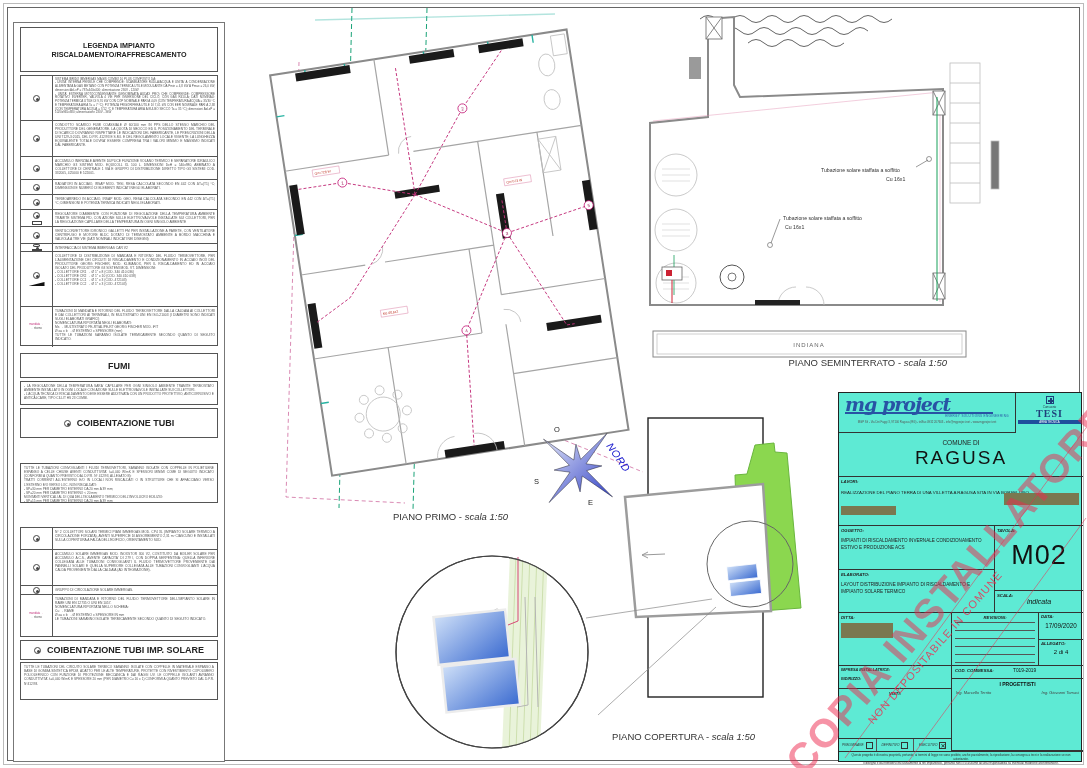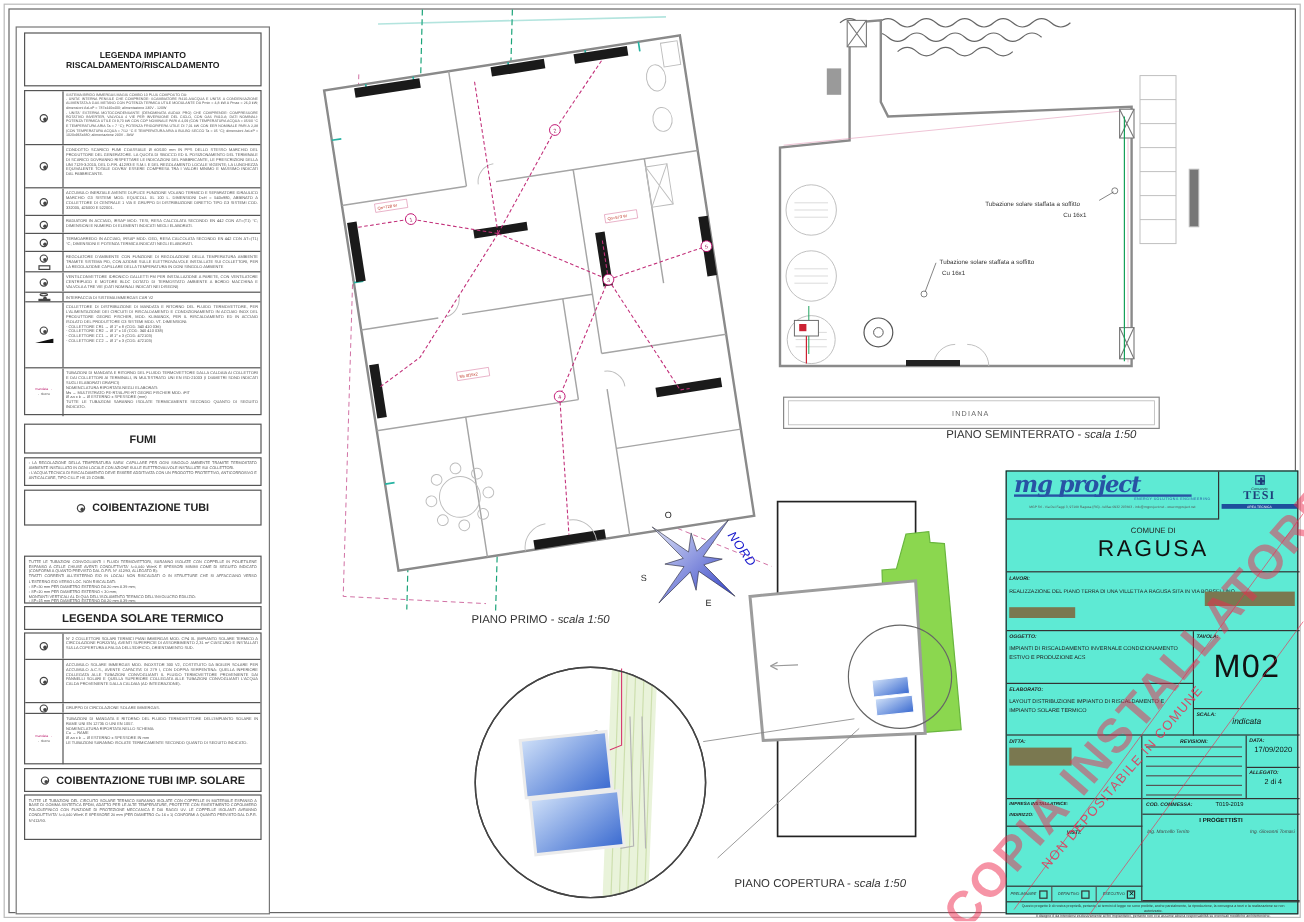--- a/index.html
+++ b/index.html
@@ -75,21 +75,21 @@
   .xr    { stroke:#777; stroke-width:.9; fill:#fff; }
   svg text { font-family:"Liberation Sans", sans-serif; }
 </style>
 </head>
 <body>
 
 <div class="frame1"></div>
 <div class="frame2"></div>
 
 <div class="legend-panel">
-  <div class="lg-box lg-head" style="top:4px;height:45px;font-size:7.2px;">LEGENDA IMPIANTO RISCALDAMENTO/RISCALDAMENTO</div>
+  <div class="lg-box lg-head" style="top:4px;height:45px;font-size:7.2px;">LEGENDA IMPIANTO RISCALDAMENTO/RAFFRESCAMENTO</div>
 
   <div class="lg-table" style="top:52px;height:271px;">
     <div class="lg-row" style="height:45px;">
         <div class="lg-sym">
           <span class="sym-c"></span>
         </div>
         <div class="lg-txt" style="font-size:3px;">SISTEMA IBRIDO IMMERGAS MAGIS COMBO 10 PLUS COMPOSTO DA:
 - UNITA' INTERNA PENSILE CHE COMPRENDE: SCAMBIATORE R410-A/ACQUA E UNITA' A CONDENSAZIONE ALIMENTATA A GAS METANO CON POTENZA TERMICA UTILE MODULANTE DA Pmin = 4,8 kW A Pmax = 26,0 kW; dimensioni AxLxP = 787x440x400; alimentazione 230V - 120W
 - UNITA' ESTERNA MOTOCONDENSANTE (DENOMINATA AUDAX PRO) CHE COMPRENDE: COMPRESSORE ROTATIVO INVERTER, VALVOLA 4 VIE PER INVERSIONE DEL CICLO, CON GAS R410-A; DATI NOMINALI: POTENZA TERMICA UTILE DI 9,70 kW CON COP NOMINALE PARI A 4,09 (CON TEMPERATURA ACQUA = 35/30 °C E TEMPERATURA ARIA Ta = 7 °C); POTENZA FRIGORIFERA UTILE DI 7,01 kW CON EER NOMINALE PARI A 2,38 (CON TEMPERATURA ACQUA = 7/12 °C E TEMPERATURA ARIA A BULBO SECCO Ta = 35 °C); dimensioni AxLxP = 1020x965x380; alimentazione 230V - 3kW</div>
       </div>
@@ -175,21 +175,20 @@
 TRATTI CORRENTI ALL'ESTERNO E/O IN LOCALI NON RISCALDATI O IN STRUTTURE CHE SI AFFACCIANO VERSO L'ESTERNO E/O VERSO LOC. NON RISCALDATI:
 - SP=30 mm PER DIAMETRO ESTERNO DA 20 mm A 39 mm;
 - SP=20 mm PER DIAMETRO ESTERNO &lt; 20 mm;
 MONTANTI VERTICALI AL DI QUA DELL'ISOLAMENTO TERMICO DELL'INVOLUCRO EDILIZIO:
 - SP=15 mm PER DIAMETRO ESTERNO DA 20 mm A 39 mm;
 - SP=10 mm PER DIAMETRO ESTERNO &lt; 20 mm;
 TRATTI ORIZZONTALI CORRENTI ALL'INTERNO DEI LOCALI RISCALDATI E IN STRUTTURE CHE NON SI AFFACCIANO VERSO L'ESTERNO E/O VERSO LOC. NON RISCALDATI:
 - SP=9 mm PER DIAMETRO ESTERNO DA 20 mm A 39 mm;
 - SP=6 mm PER DIAMETRO ESTERNO &lt; 20 mm.</div>
 
-  <div class="lg-box lg-head" style="top:482px;height:20px;font-size:9.5px;">LEGENDA SOLARE TERMICO</div>
   <div class="lg-table" style="top:504px;height:110px;">
     <div class="lg-row" style="height:22px;">
         <div class="lg-sym">
           <span class="sym-c"></span>
         </div>
         <div class="lg-txt">N° 2 COLLETTORI SOLARI TERMICI PIANI IMMERGAS MOD. CP4 XL (IMPIANTO SOLARE TERMICO A CIRCOLAZIONE FORZATA), AVENTI SUPERFICIE DI ASSORBIMENTO 2,31 m² CIASCUNO E INSTALLATI SULLA COPERTURA A FALDA DELL'EDIFICIO, ORIENTAMENTO SUD.</div>
       </div>
     <div class="lg-row" style="height:36px;">
         <div class="lg-sym">
           <span class="sym-c"></span>

